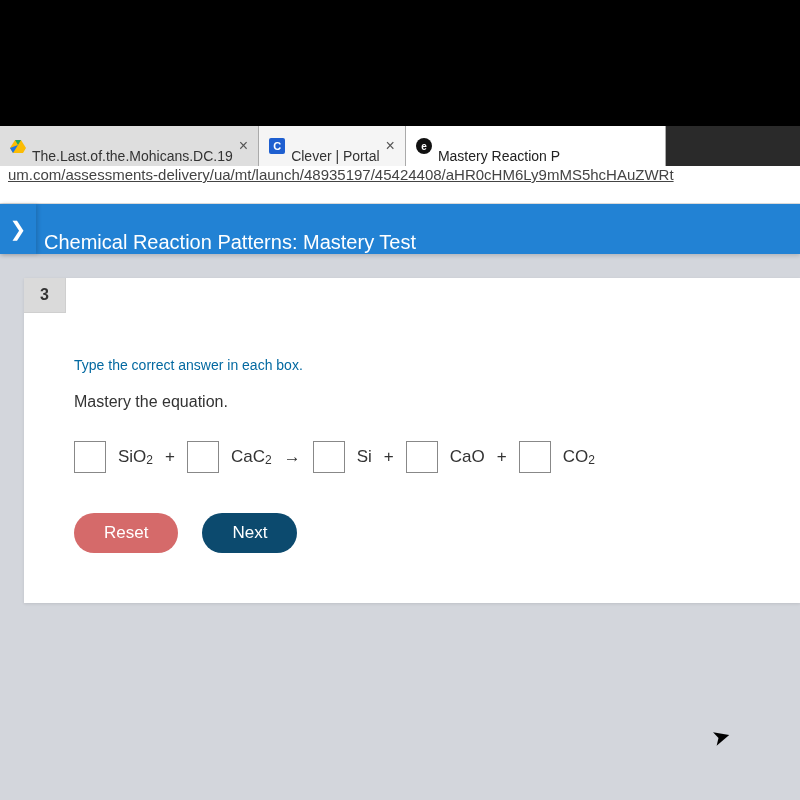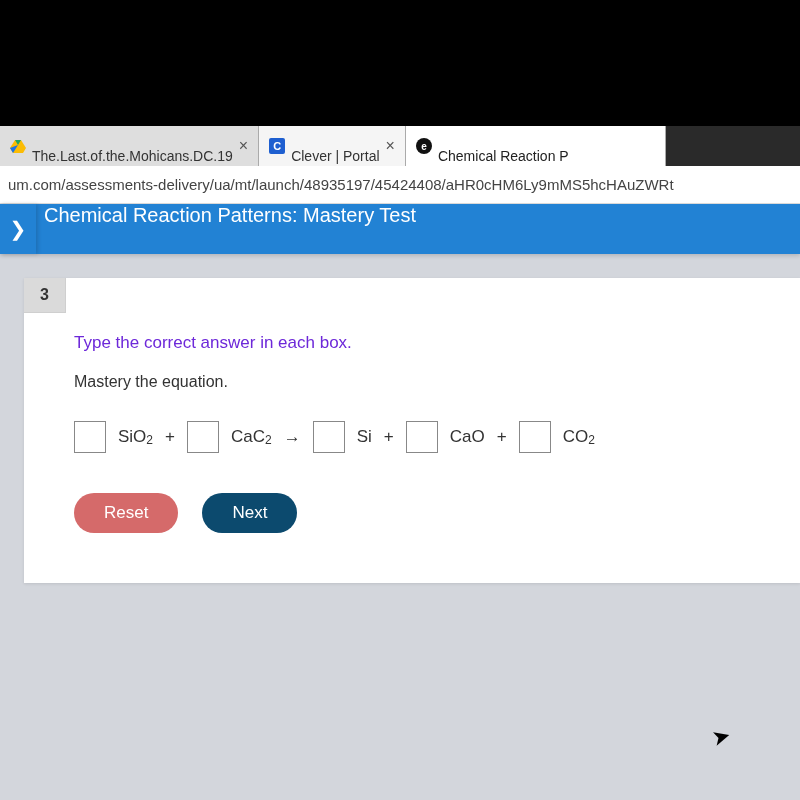--- a/index.html
+++ b/index.html
@@ -74,33 +74,33 @@
       align-items: center;
       justify-content: center;
       color: #fff;
       font-size: 10px;
       font-weight: bold;
     }
     .urlbar {
       height: 38px;
       background: #fff;
       display: flex;
-      align-items: center;
       padding: 0 8px;
       font-size: 15px;
       color: #444;
       border-bottom: 1px solid #ddd;
       white-space: nowrap;
       overflow: hidden;
+      text-decoration: underline;
     }
     .bluebar {
       height: 50px;
       background: #2282d4;
       display: flex;
-      align-items: flex-start;
+      align-items: flex-end;
       color: #fff;
       font-size: 20px;
       padding-left: 44px;
       box-shadow: 0 2px 4px rgba(0,0,0,0.15);
     }
     .bluebar-arrow {
       position: absolute;
       left: 0;
       width: 36px;
       height: 50px;
@@ -127,23 +127,24 @@
       font-size: 16px;
       font-weight: bold;
       color: #333;
       border-right: 1px solid #cfcfcf;
       border-bottom: 1px solid #cfcfcf;
     }
     .qbody {
       padding: 20px 30px 30px 50px;
     }
     .instr {
-      font-size: 17px;
-      color: #6d28d9;
+      font-size: 14px;
+      color: #0369a1;
       margin-bottom: 20px;
+      margin-top: 24px;
     }
     .sub {
       font-size: 16px;
       color: #333;
       margin-bottom: 30px;
     }
     .equation {
       display: flex;
       align-items: center;
       gap: 12px;
@@ -203,21 +204,21 @@
     <span class="title">The.Last.of.the.Mohicans.DC.19</span>
     <span class="close">×</span>
   </div>
   <div class="tab active-dark">
     <span class="favicon-blue">C</span>
     <span class="title">Clever | Portal</span>
     <span class="close">×</span>
   </div>
   <div class="tab third">
     <span class="favicon-dark">e</span>
-    <span class="title">Chemical Reaction P</span>
+    <span class="title">Mastery Reaction P</span>
   </div>
 </div>
 
 <div class="urlbar">
   <span>um.com/assessments-delivery/ua/mt/launch/48935197/45424408/aHR0cHM6Ly9mMS5hcHAuZWRt</span>
 </div>
 
 <div style="position:relative">
   <div class="bluebar-arrow">
     <span>❯</span>

